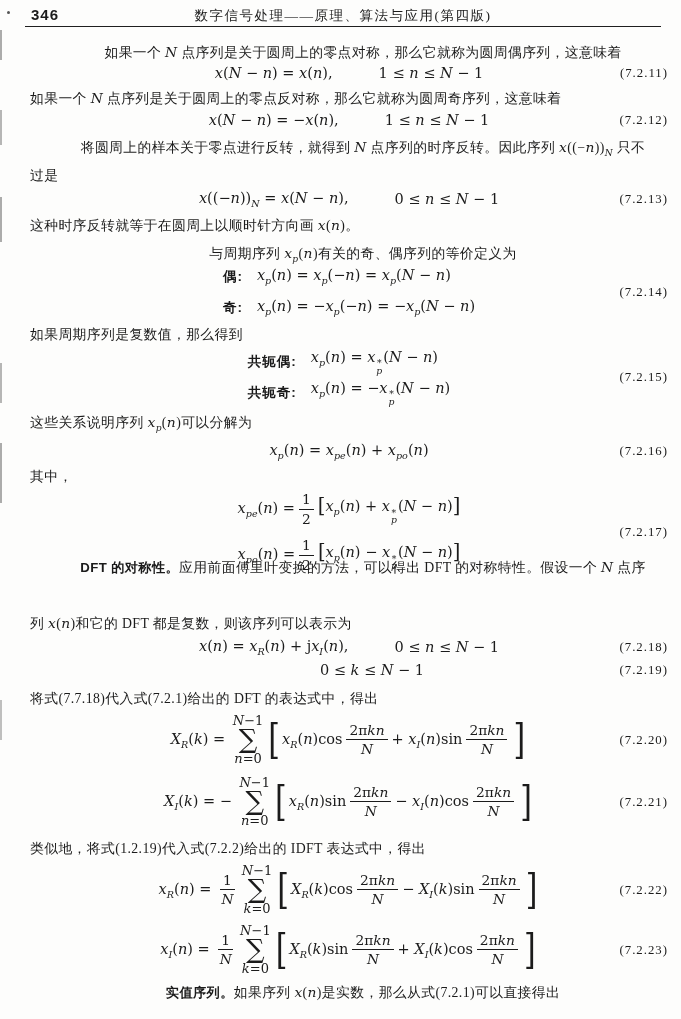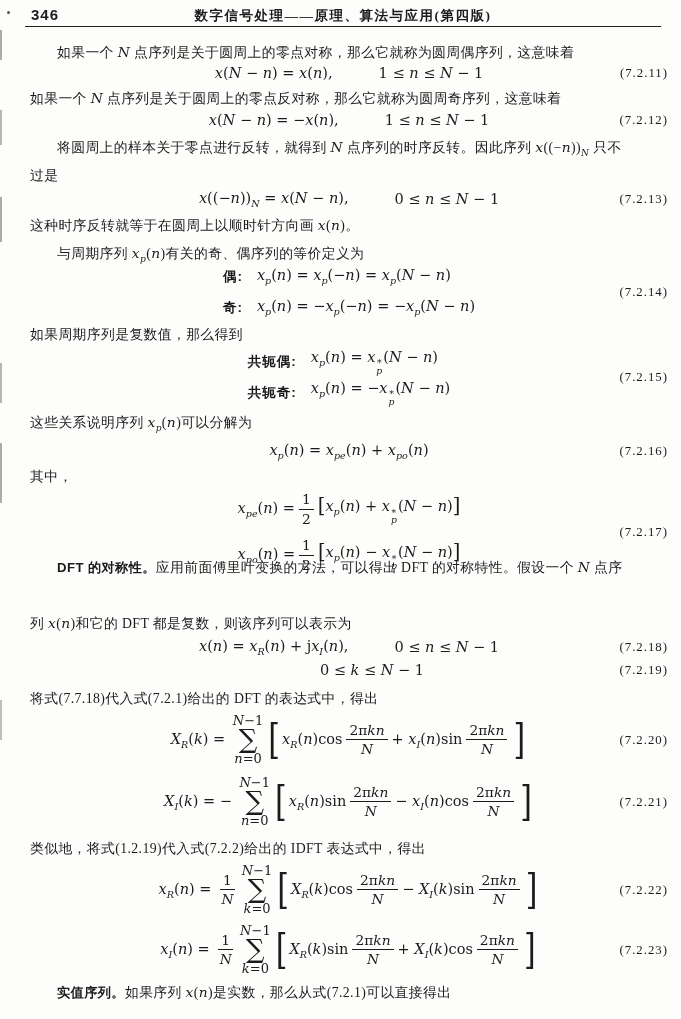--- a/index.html
+++ b/index.html
@@ -8,25 +8,25 @@
     position:relative;width:681px;height:1019px;margin:0 auto;
     background:#fdfdfc;color:#1b1b1b;overflow:hidden;
     font-family:"Liberation Serif","DejaVu Serif",serif;
   }
   
   .hdr{position:absolute;top:4px;left:25px;right:20px;height:22px;
        border-bottom:1.6px solid #1f1f1f;}
   .pagenum{position:absolute;left:6px;top:2px;font-family:"Liberation Sans","DejaVu Sans",sans-serif;
        font-weight:700;font-size:15px;letter-spacing:1px;}
   .hdrtitle{position:absolute;left:0;right:0;top:3px;text-align:center;
-       font-size:13.5px;font-weight:700;letter-spacing:1.5px;}
+       font-size:13.5px;font-weight:400;letter-spacing:1.5px;}
   
   .para{position:absolute;left:30px;right:12px;font-size:13.8px;
         letter-spacing:0.4px;line-height:17px;white-space:nowrap;}
-  .para.ind{left:57px;}
+  .para.ind{left:57px;text-align:center;}
   .para b{font-weight:700;font-family:"Liberation Sans","DejaVu Sans",sans-serif;font-size:13.2px;}
   .para i, .eqc i{font-family:"DejaVu Serif",serif;}
   
   .eqrow{position:absolute;left:30px;right:13px;display:flex;align-items:center;}
   .eqc{flex:1;display:flex;justify-content:center;align-items:center;
        font-size:14.5px;font-family:"DejaVu Serif",serif;white-space:nowrap;}
   .eqlabel{position:absolute;right:0;top:50%;transform:translateY(-50%);
        font-size:12.8px;letter-spacing:1px;white-space:nowrap;}
   .cond{margin-left:46px;}
   sub{font-size:0.66em;}

